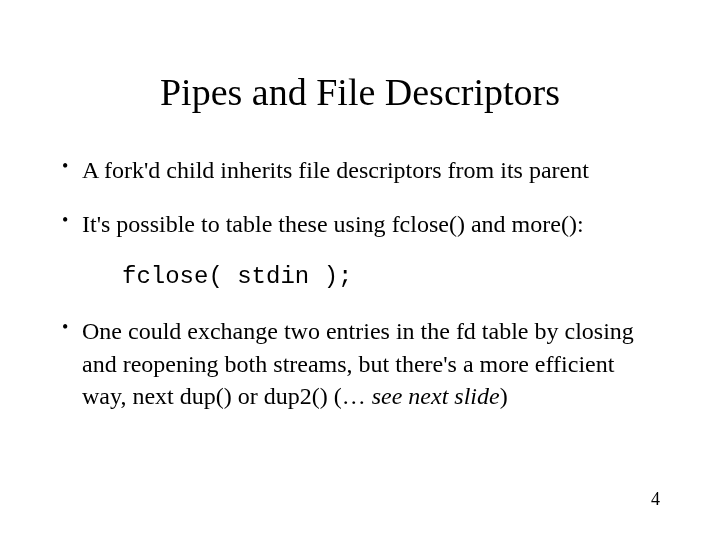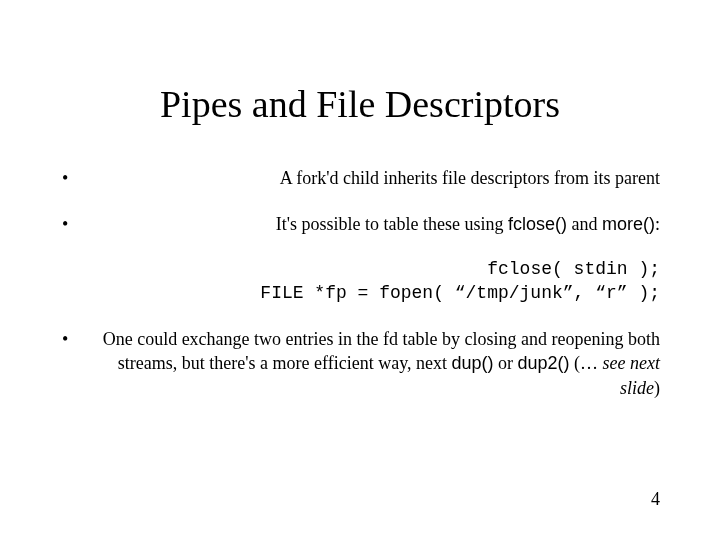--- a/index.html
+++ b/index.html
@@ -14,45 +14,44 @@
   .slide {
     box-sizing: border-box;
     width: 720px;
     height: 540px;
     padding: 70px 60px 30px 60px;
     position: relative;
   }
   .title {
     font-size: 38px;
     text-align: center;
-    margin: 12px 0 40px 0;
+    margin: 0 0 40px 0;
     font-weight: normal;
   }
   ul.bullets {
     list-style: none;
     padding: 0;
     margin: 0;
-    font-size: 18px;
+    font-size: 24px;
     line-height: 1.35;
-    text-align: right;
   }
   ul.bullets > li {
     position: relative;
     padding-left: 22px;
     margin-bottom: 22px;
   }
   ul.bullets > li::before {
     content: "•";
     position: absolute;
     left: 2px;
     top: 0;
     font-size: 18px;
   }
   .mono {
-    font-family: Liberation Sans, sans-serif;
+    font-family: Liberation Serif, serif;
   }
   .code-block {
     font-family: "Courier New", Courier, monospace;
     margin-left: 40px;
     margin-top: 20px;
     line-height: 1.35;
   }
   .italic {
     font-style: italic;
   }
@@ -72,21 +71,20 @@
   <ul class="bullets">
 
     <li>
       <span>A fork'd child inherits file descriptors from its parent</span>
     </li>
 
     <li>
       <span>It's possible to table these using </span><span class="mono">fclose()</span><span> and </span><span class="mono">more()</span><span>:</span>
       <div class="code-block">
         <div>fclose( stdin );</div>
-        <div>FILE *fp = fopen( “/tmp/junk”, “r” );</div>
       </div>
     </li>
 
     <li>
       <span>One could exchange two entries in the fd table by closing and reopening both streams, but there's a more efficient way, next </span><span class="mono">dup()</span><span> or </span><span class="mono">dup2()</span><span> (</span><span>… </span><span class="italic">see next slide</span><span>)</span>
     </li>
 
   </ul>
 
   <div class="page-num">4</div>

